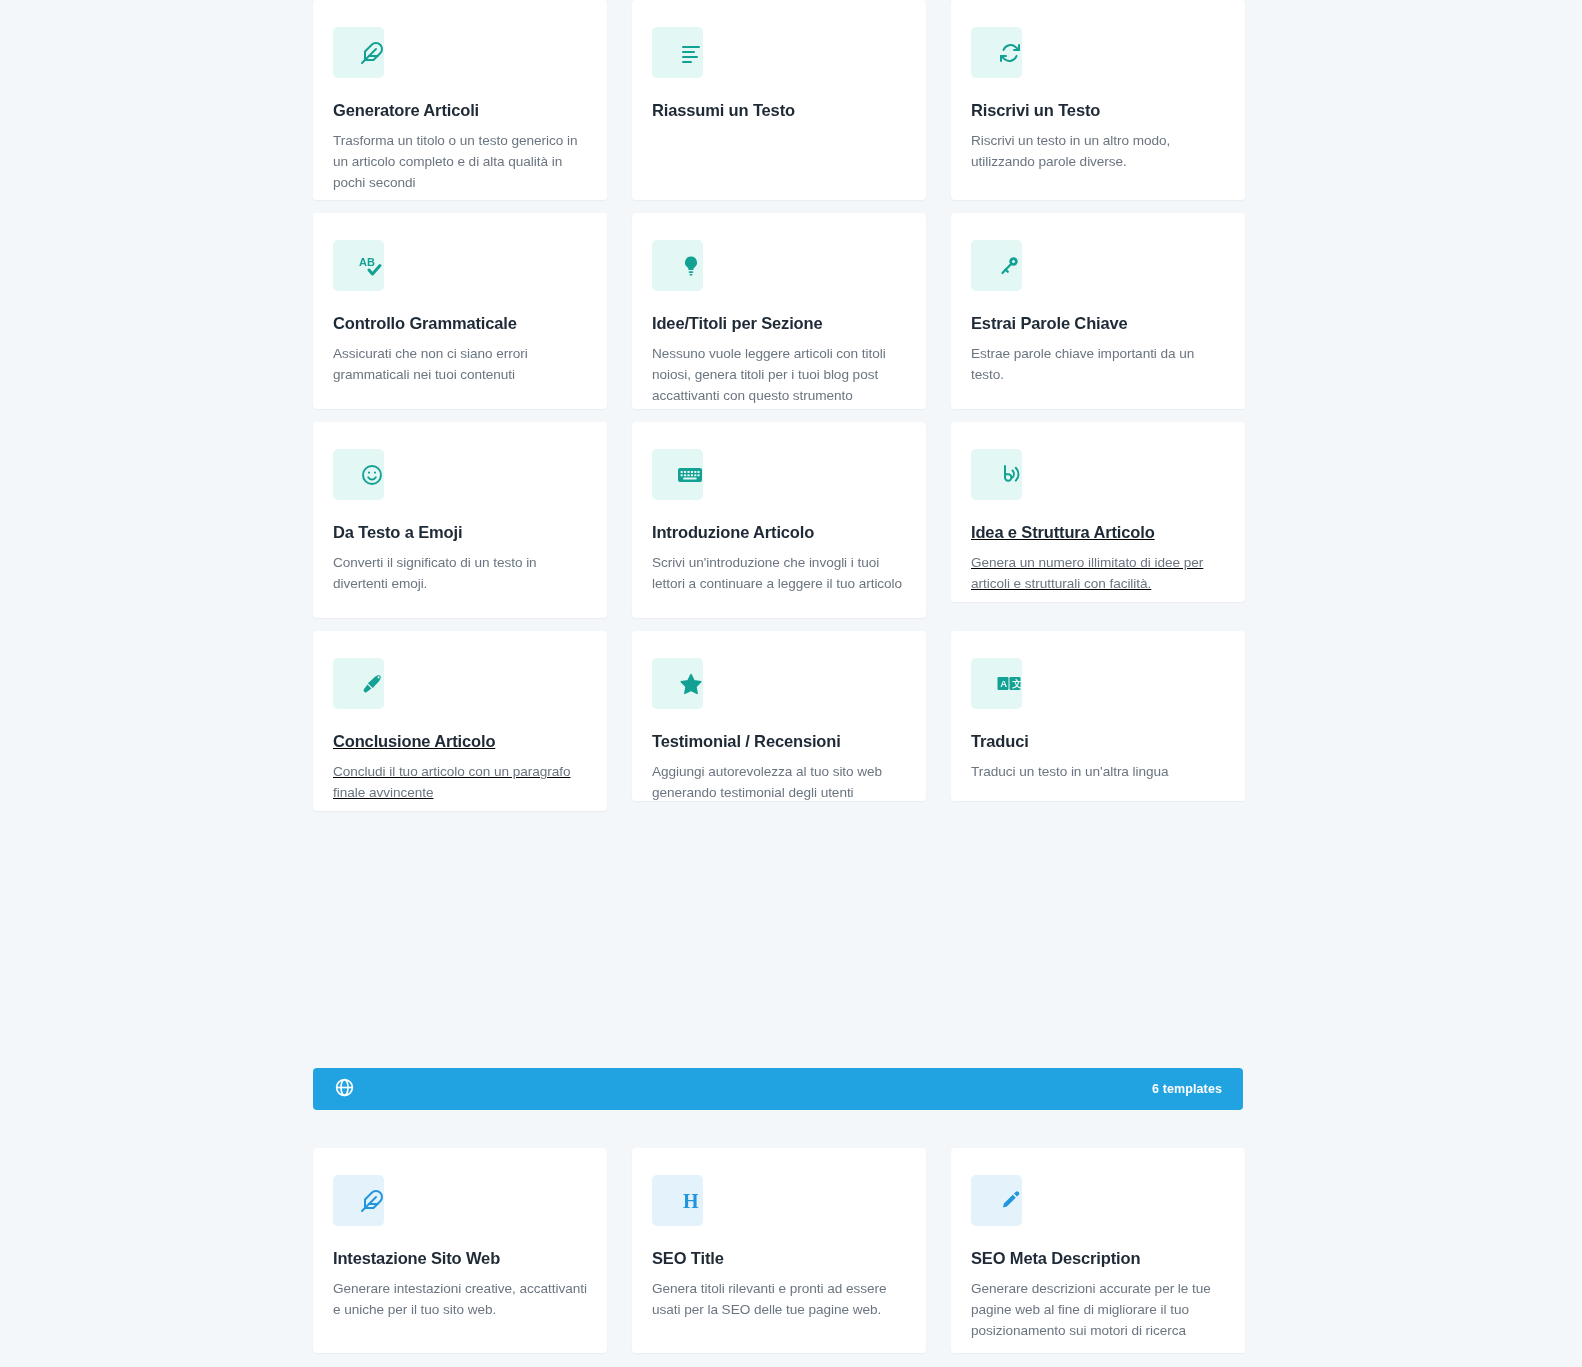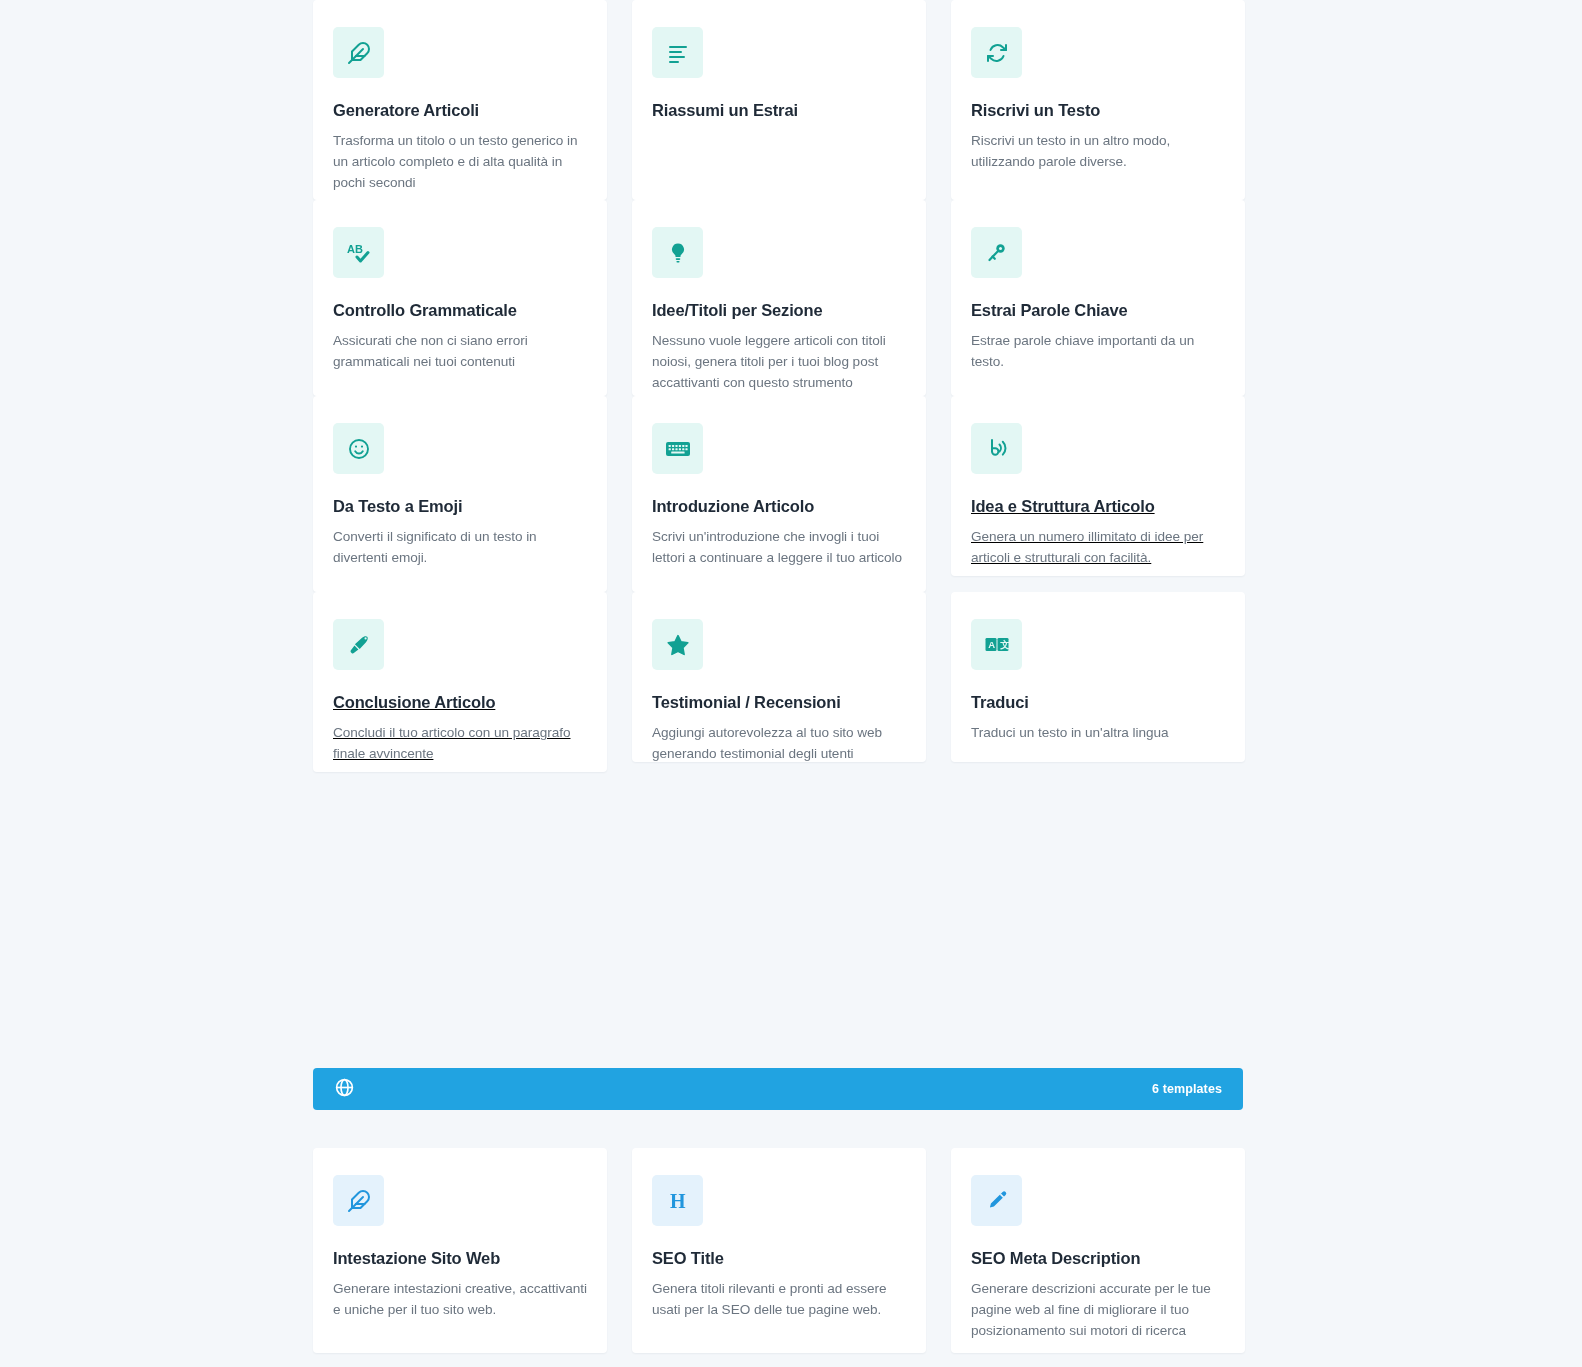--- a/index.html
+++ b/index.html
@@ -21,21 +21,21 @@
 
   .grid {
     position: absolute;
     left: 313px;
     width: 930px;
     display: grid;
     grid-template-columns: repeat(3, 294px);
     column-gap: 25px;
   }
 
-  #grid-writing { top: 0px; }
+  #grid-writing { top: 0px; row-gap: 13px; }
   #grid-seo     { top: 1148px; row-gap: 13px; }
 
   .card {
     background: #ffffff;
     border-radius: 4px;
     padding: 27px 20px 22px 20px;
     box-shadow: 0 1px 2px rgba(16,42,72,0.055);
     cursor: pointer;
     overflow: hidden;
   }
@@ -50,21 +50,21 @@
     box-shadow: none;
     cursor: default;
   }
 
   .icon-tile {
     width: 51px;
     height: 51px;
     border-radius: 5px;
     display: flex;
     align-items: center;
-    justify-content: center;
+    justify-content: flex-end;
     margin-bottom: 21px;
   }
   .icon-tile.teal { background: #e3f7f4; }
   .icon-tile.blue { background: #e4f2fc; }
 
   .icon-tile svg { display: block; }
 
   .card-title {
     font-size: 16.5px;
     line-height: 1.36;
@@ -124,21 +124,21 @@
 
     <div class="card h-tall">
       <div class="icon-tile teal">
         <svg width="24" height="24" viewBox="0 0 24 24" fill="none" stroke="#12a193" stroke-width="2" stroke-linecap="round">
           <line x1="4" y1="6" x2="20" y2="6"></line>
             <line x1="4" y1="11" x2="15" y2="11"></line>
             <line x1="4" y1="16" x2="18" y2="16"></line>
             <line x1="4" y1="21" x2="12" y2="21"></line>
         </svg>
       </div>
-      <div class="card-title">Riassumi un Estrai</div>
+      <div class="card-title">Riassumi un Testo</div>
     </div>
 
     <div class="card h-tall">
       <div class="icon-tile teal">
         <svg width="24" height="24" viewBox="0 0 24 24" fill="none" stroke="#12a193" stroke-width="2" stroke-linecap="round" stroke-linejoin="round">
           <polyline points="21 4 21 9 16 9"></polyline>
             <polyline points="3 20 3 15 8 15"></polyline>
           <path d="M5.5 9a7.5 7.5 0 0 1 12.3-2.8L21 9"></path>
             <path d="M18.5 15a7.5 7.5 0 0 1-12.3 2.8L3 15"></path>
         </svg>

